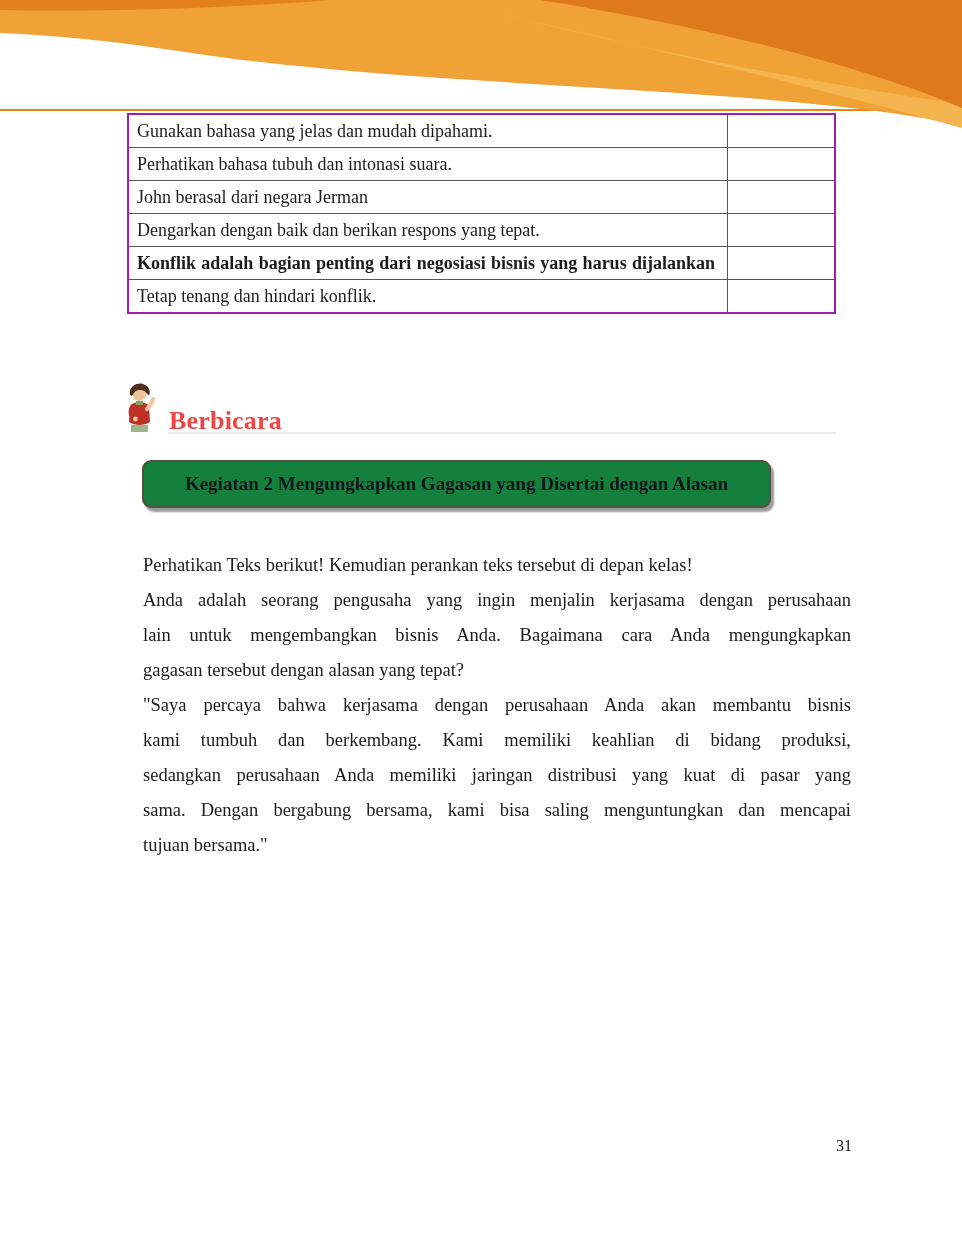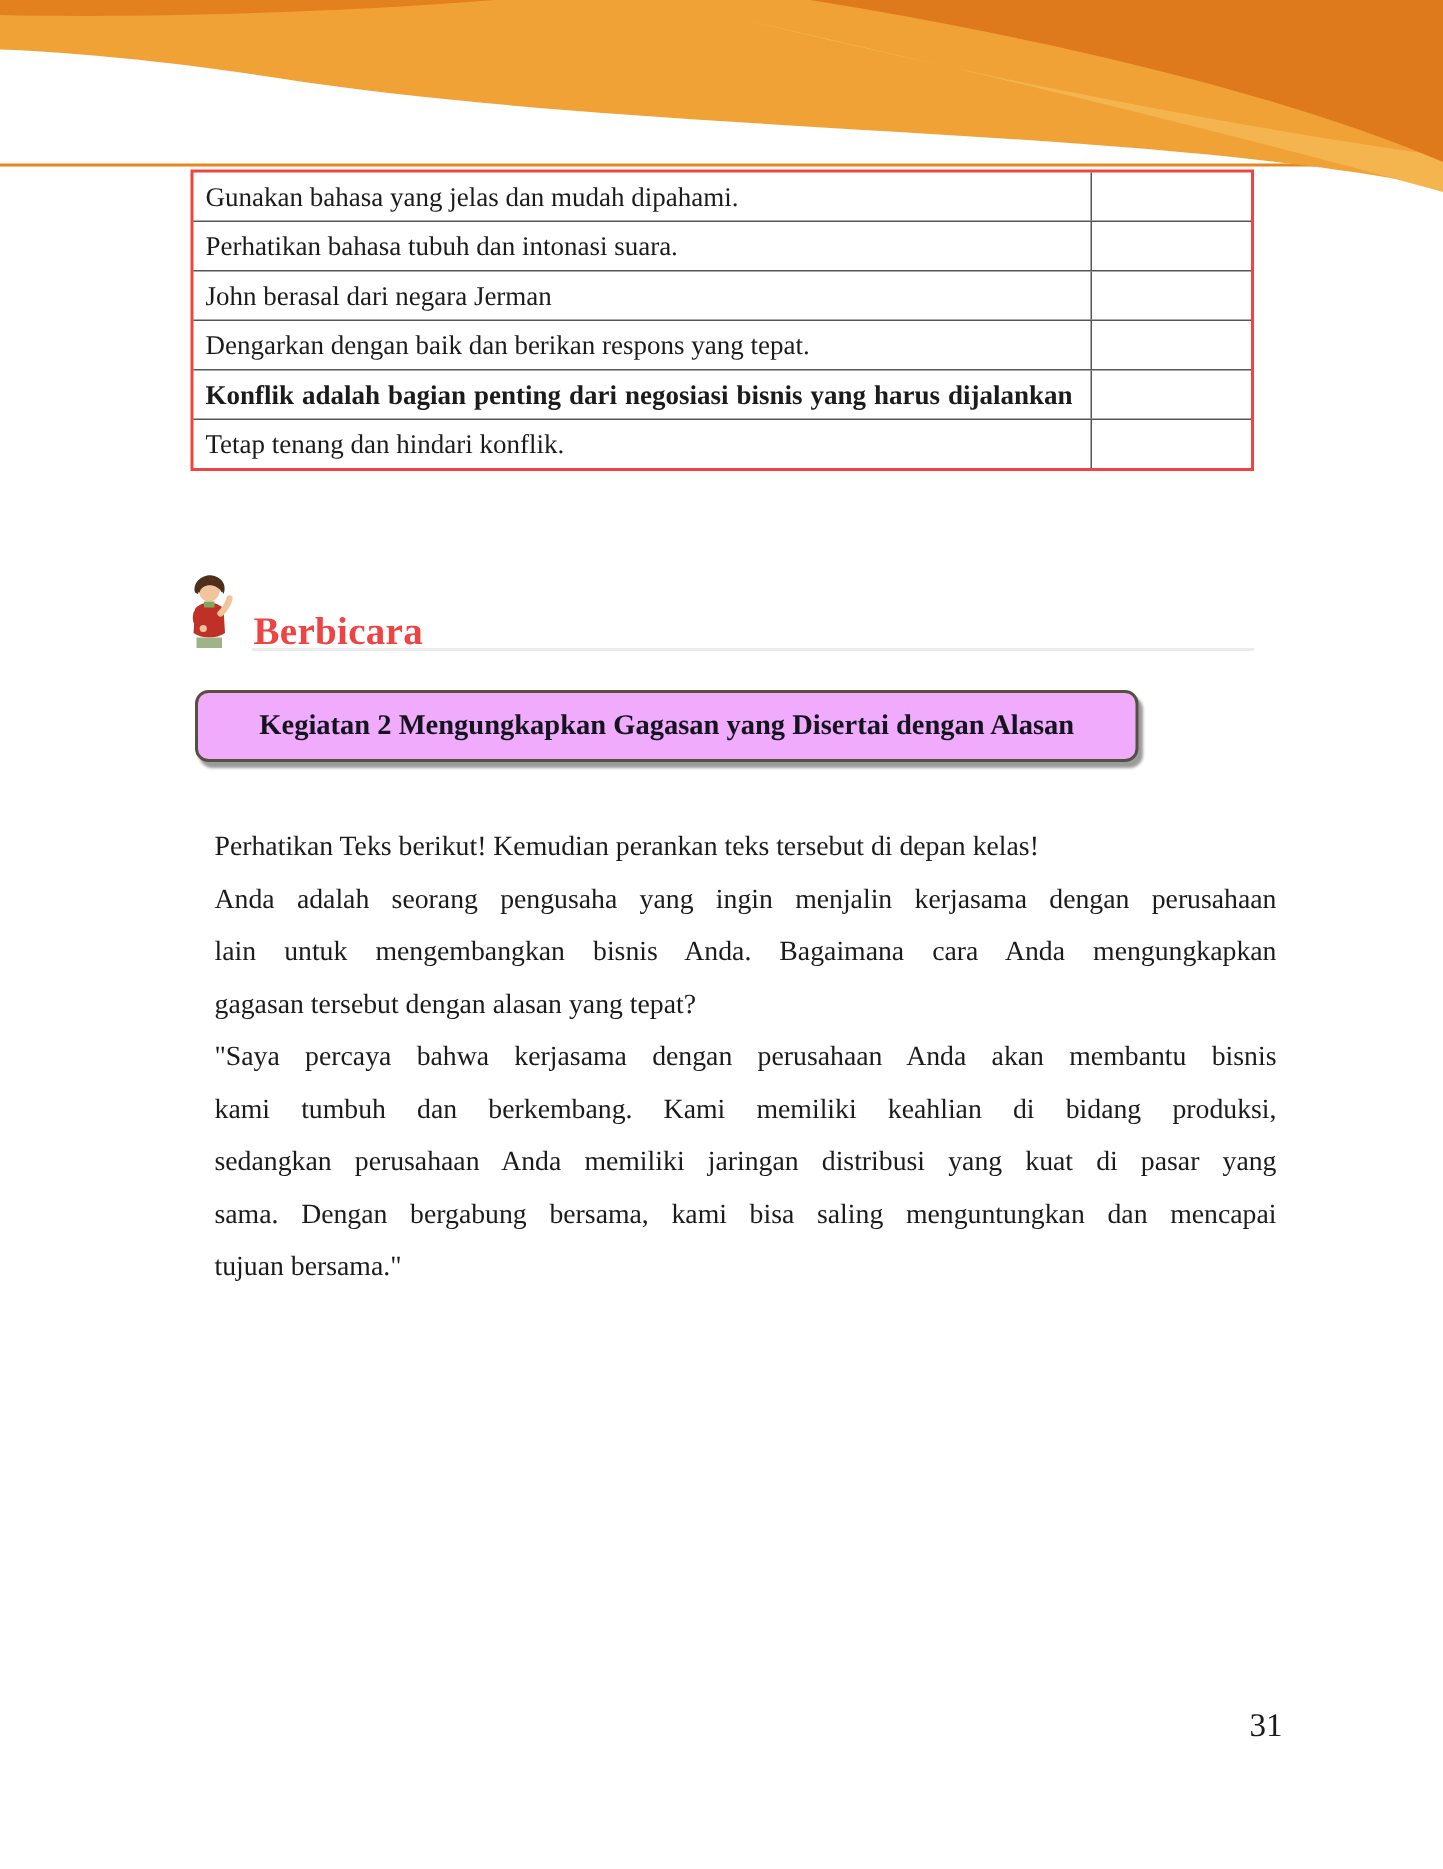--- a/index.html
+++ b/index.html
@@ -5,53 +5,53 @@
   html,body{margin:0;padding:0;}
   body{
     width:962px;height:1246px;position:relative;background:#ffffff;
     font-family:"Liberation Serif", serif;color:#1b1b1b;overflow:hidden;
   }
   
   .header-deco{position:absolute;left:0;top:0;width:962px;height:140px;}
   
   .stmt-table{
     position:absolute;left:127px;top:113px;width:709px;
-    border:2px solid #ef4444;box-sizing:border-box;background:#fff;
+    border:2px solid #a21caf;box-sizing:border-box;background:#fff;
   }
   .trow{display:flex;}
   .trow + .trow{border-top:1px solid #565656;flex-direction:column;}
   .c1{
     width:599px;box-sizing:border-box;border-right:1px solid #565656;
     padding:0 12px 0 8px;font-size:18px;
   }
   .c2{flex:1;}
   .cl{line-height:32px;height:32px;white-space:nowrap;overflow:hidden;}
   .cl.just{text-align:justify;text-align-last:justify;white-space:normal;height:32px;font-weight:bold;}
   
   .speak-icon{position:absolute;left:125px;top:382px;width:33px;height:52px;}
   .section-title{
     position:absolute;left:169px;top:406px;font-size:26px;font-weight:bold;
     color:#ef4444;letter-spacing:0.2px;
   }
   .title-rule{position:absolute;left:168px;top:432px;width:668px;height:2px;background:#ececec;}
   
   .banner{
-    position:absolute;left:130px;top:460px;width:625px;height:44px;
-    background:#f0abfc;border:2px solid #55503f;border-radius:9px;
+    position:absolute;left:142px;top:460px;width:625px;height:44px;
+    background:#15803d;border:2px solid #55503f;border-radius:9px;
     box-shadow:3px 4px 2px #9b9b9b;
     display:flex;align-items:center;justify-content:center;
   }
   .banner span{font-size:19px;font-weight:bold;color:#14141e;}
   
   .content{position:absolute;left:143px;top:548px;width:708px;font-size:18.5px;}
   .line{height:35px;line-height:35px;white-space:nowrap;overflow:visible;}
   .line.just{text-align:justify;text-align-last:justify;white-space:normal;}
   .line.bold{font-weight:normal;}
   
-  .page-num{position:absolute;left:824px;top:1137px;font-size:22px;width:40px;text-align:center;}
+  .page-num{position:absolute;left:824px;top:1137px;font-size:16px;width:40px;text-align:center;}
 </style>
 </head>
 <body>
 
 <svg class="header-deco" viewBox="0 0 962 140" preserveAspectRatio="none">
 
   <rect x="0" y="109" width="962" height="2" fill="#E8861C"></rect>
 
   <path d="M0,0 H962 V125 C760,84 430,90 185,52 C120,42 55,35 0,33 Z" fill="#F0A237"></path>
 

